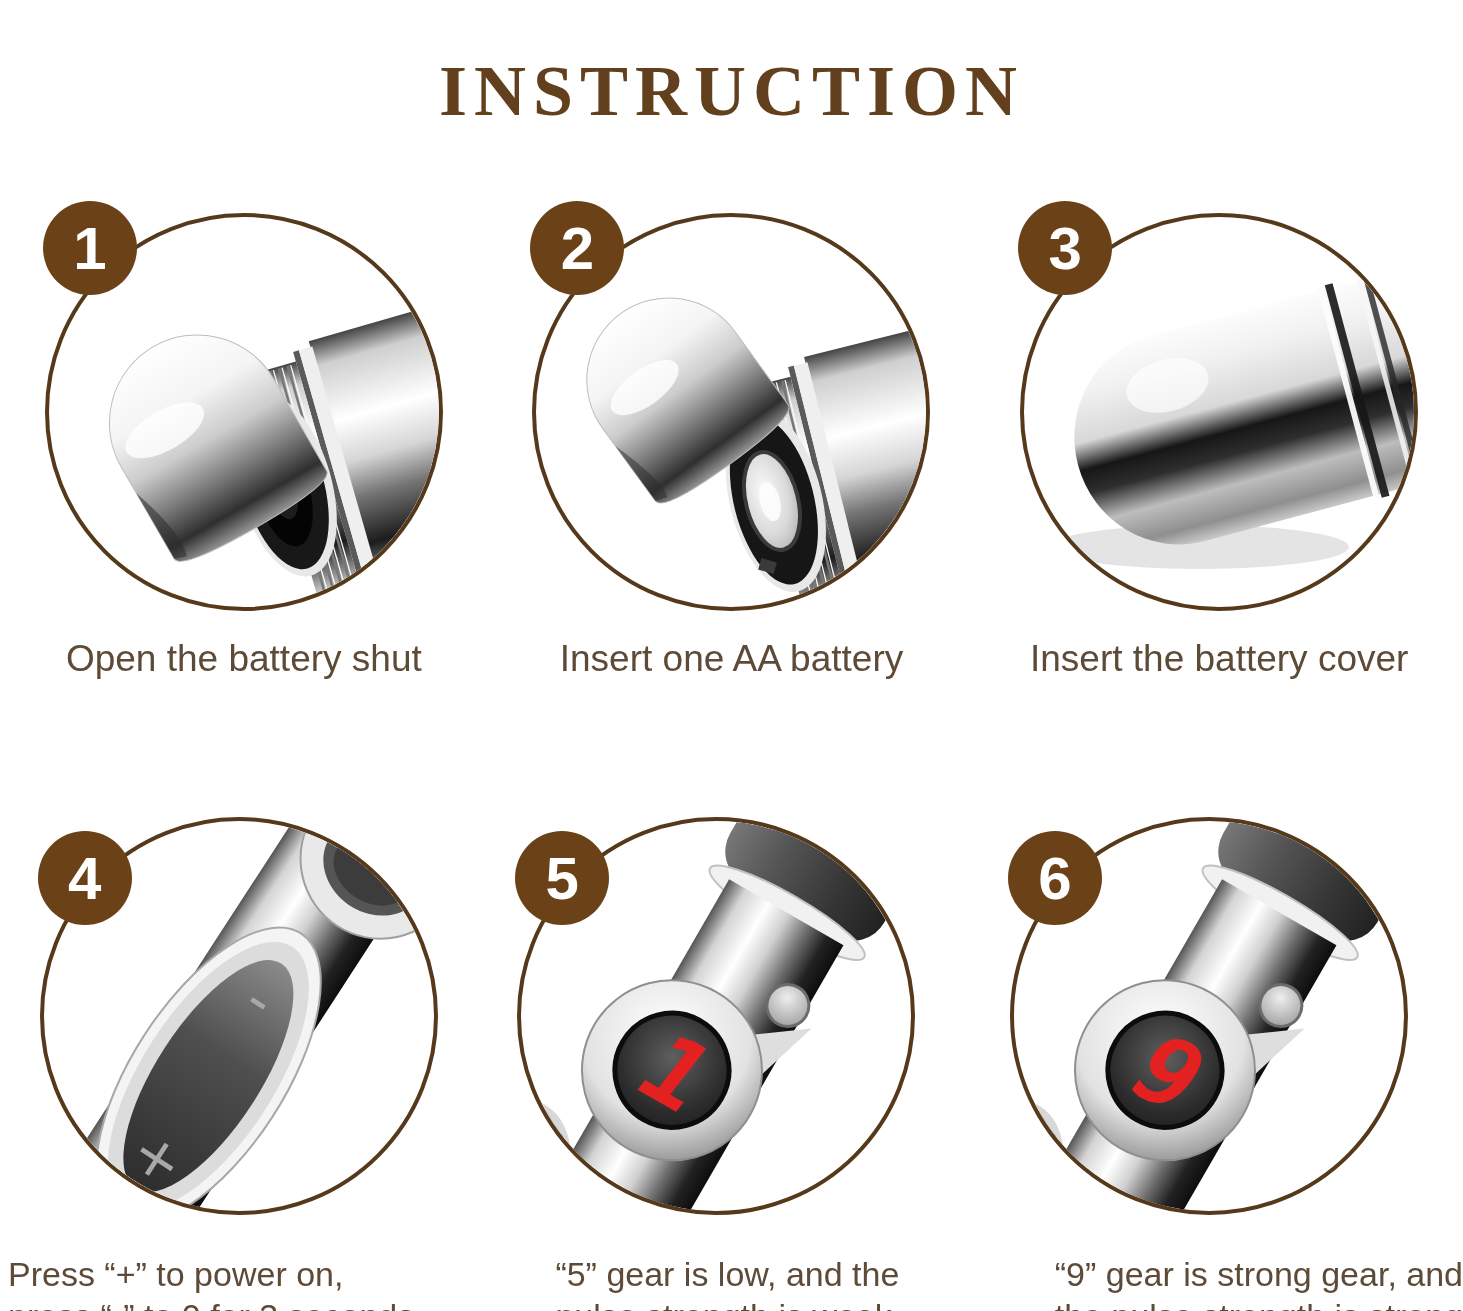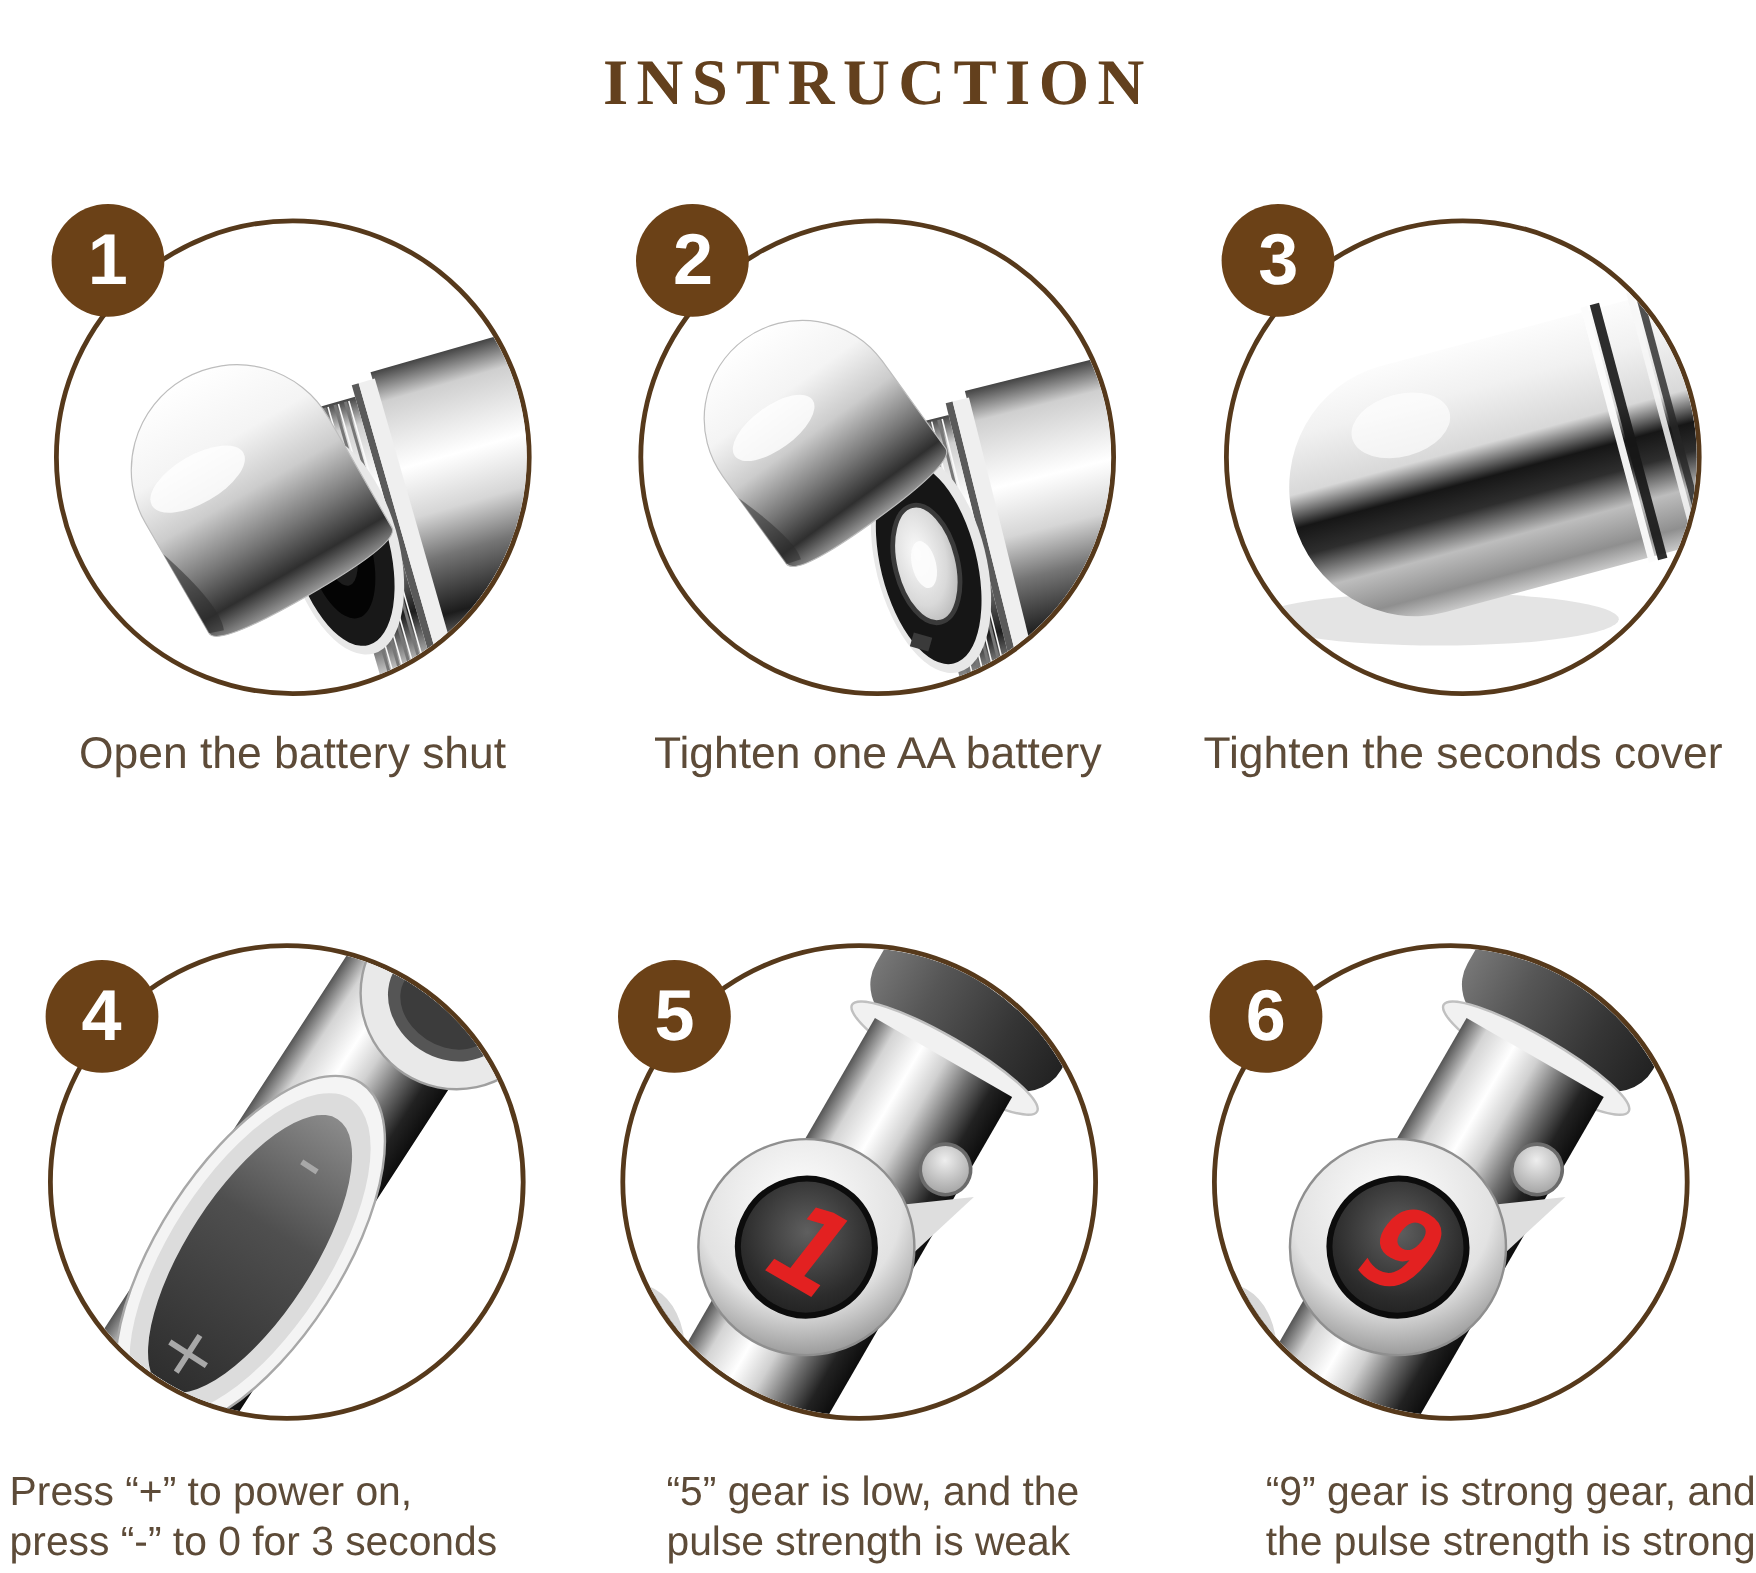--- a/index.html
+++ b/index.html
@@ -3,21 +3,21 @@
 <meta charset="utf-8">
 <style>
   html,body { margin:0; padding:0; }
   body {
     width:1463px; height:1311px; background:#ffffff; overflow:hidden;
     font-family:"Liberation Sans", sans-serif;
   }
   .title {
     padding-top:4px; text-align:center;
     font-family:"Liberation Serif", serif; font-weight:700;
-    font-size:54px; letter-spacing:7px; color:#63401d; line-height:1.1;
+    font-size:72px; letter-spacing:7px; color:#63401d; line-height:1.1;
   }
   .grid { display:grid; grid-template-columns:repeat(3,1fr); width:1463px; }
   .grid.row-1 { margin-top:82px; }
   .grid.row-2 { margin-top:136px; }
   .cell { position:relative; }
   .figure { position:relative; width:398px; margin:0 auto; }
   .photo {
     width:390px; height:390px; border:4px solid #56391b; border-radius:50%;
     overflow:hidden; background:#fff;
   }
@@ -178,21 +178,21 @@
             </g>
             <g transform="rotate(-36 150 190)">
               <path d="M70,248 L70,158 A82,82 0 0 1 234,158 L234,248 Q234,262 152,262 Q70,262 70,248 Z" fill="url(#s2cap)" stroke="#bdbdbd" stroke-width="1"></path>
               <ellipse cx="128" cy="150" rx="40" ry="18" fill="#ffffff" opacity=".8"></ellipse>
               <path d="M70,248 L70,180 Q88,236 82,252 Z" fill="#2c2c2c" opacity=".5"></path>
             </g>
           </g>
         </svg>
       </div>
     </div>
-    <div class="caption caption-top">Tighten one AA battery</div>
+    <div class="caption caption-top">Insert one AA battery</div>
   </div>
 
   <div class="cell">
     <div class="figure">
       <div class="badge">
         <span>3</span>
       </div>
       <div class="photo">
         <svg width="390" height="390" viewBox="0 0 390 390">
           <defs>
@@ -217,21 +217,21 @@
               <ellipse cx="152" cy="156" rx="42" ry="26" fill="#ffffff" opacity=".65"></ellipse>
               <rect x="322" y="100" width="6" height="220" fill="#fcfcfc" opacity=".95"></rect>
               <rect x="330" y="100" width="8" height="220" fill="#161616" opacity=".9"></rect>
               <rect x="362" y="98" width="5" height="224" fill="#f7f7f7" opacity=".85"></rect>
               <rect x="369" y="98" width="6" height="224" fill="#262626" opacity=".8"></rect>
             </g>
           </g>
         </svg>
       </div>
     </div>
-    <div class="caption caption-top">Tighten the seconds cover</div>
+    <div class="caption caption-top">Insert the battery cover</div>
   </div>
 </div>
 
 <div class="grid row-2">
 
   <div class="cell">
     <div class="figure">
       <div class="badge">
         <span>4</span>
       </div>

